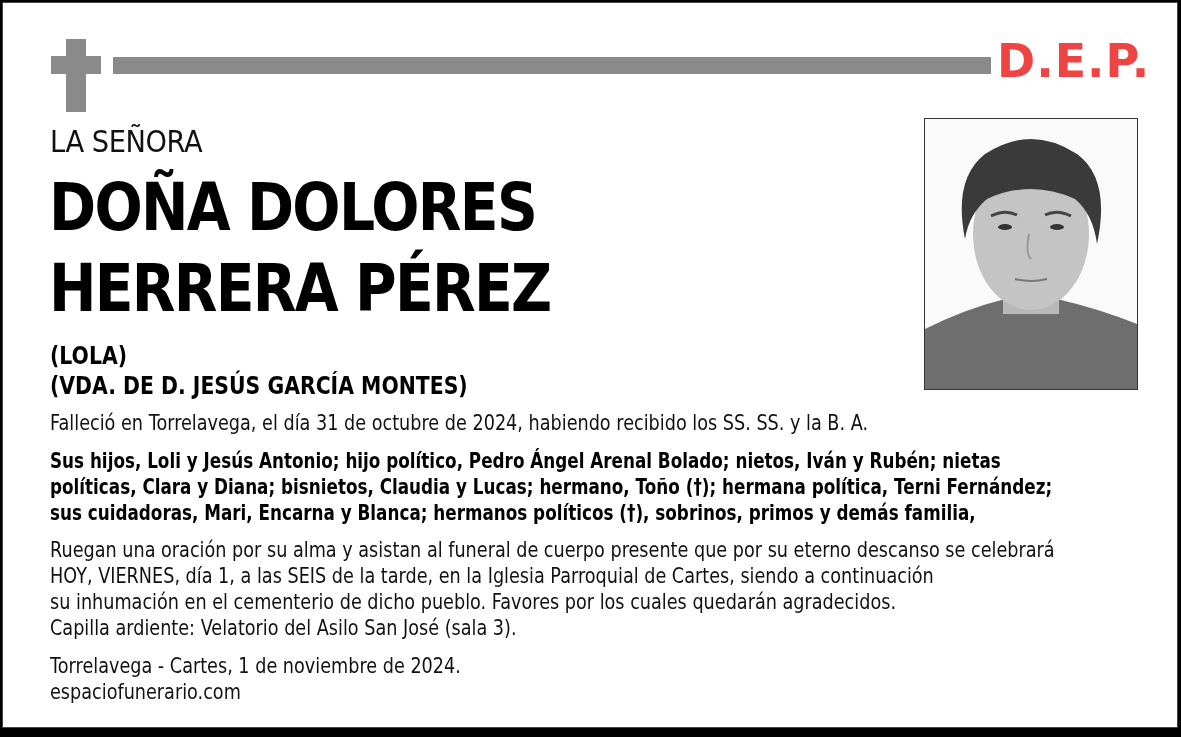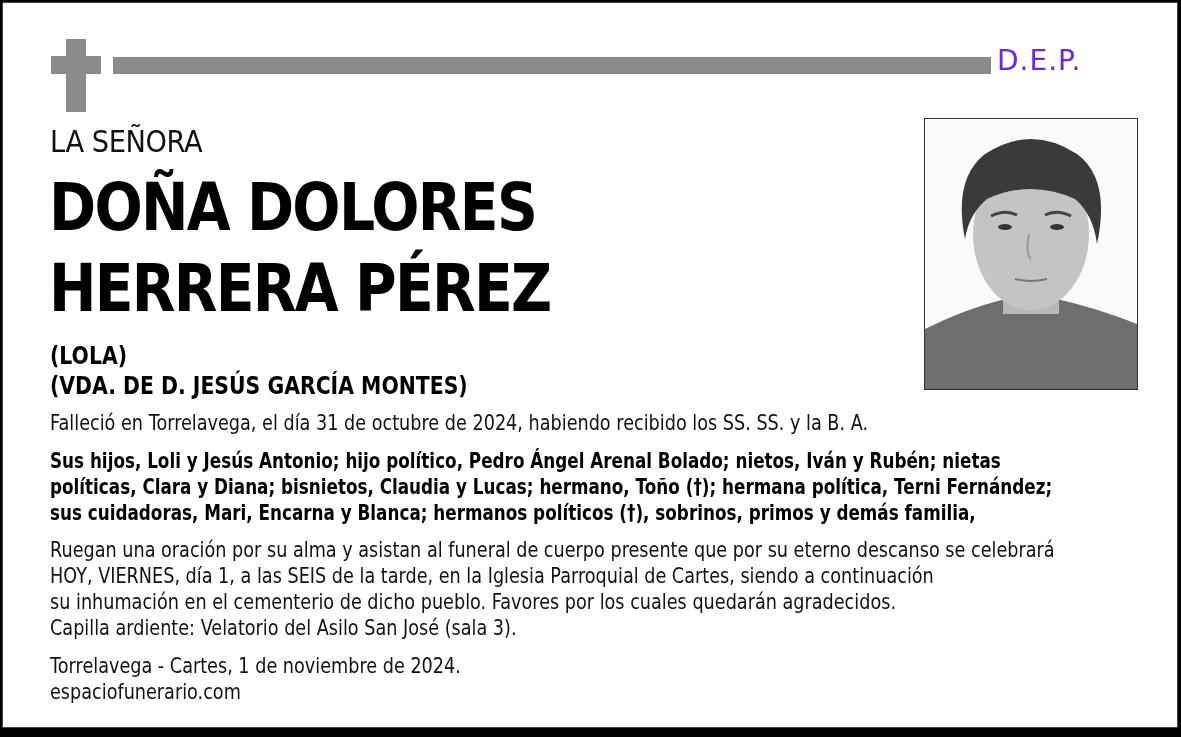--- a/index.html
+++ b/index.html
@@ -9,22 +9,22 @@
     }
     .card {
       position: absolute; left: 2px; top: 2px; width: 1176px; height: 726px;
       background: #fff; border: 1px solid #444; box-sizing: border-box;
     }
     .bottom-bar { position: absolute; left: 0; top: 729px; width: 1181px; height: 8px; background: #000; }
     .cross-v { position: absolute; left: 63px; top: 36px; width: 20px; height: 73px; background: #8a8a8a; }
     .cross-h { position: absolute; left: 48px; top: 53px; width: 50px; height: 18px; background: #8a8a8a; }
     .rule { position: absolute; left: 110px; top: 54px; width: 878px; height: 17px; background: #8a8a8a; }
     .dep {
-      position: absolute; left: 994px; top: 36px; font-size: 28px; font-weight: normal;
-      color: #6d28d9; letter-spacing: 1px; line-height: 44px;
+      position: absolute; left: 994px; top: 36px; font-size: 46px; font-weight: bold;
+      color: #ef4444; letter-spacing: 1px; line-height: 44px;
       font-family: "DejaVu Sans", sans-serif;
     }
     .photo {
       position: absolute; left: 921px; top: 115px; width: 214px; height: 272px;
       border: 1px solid #333; box-sizing: border-box; background: #fff; overflow: hidden;
     }
     .title-small {
       position: absolute; left: 47px; top: 120px; font-size: 31px; line-height: 36px;
       font-family: "DejaVu Sans", sans-serif; letter-spacing: -0.5px; transform: scaleX(0.88); transform-origin: left;
     }

